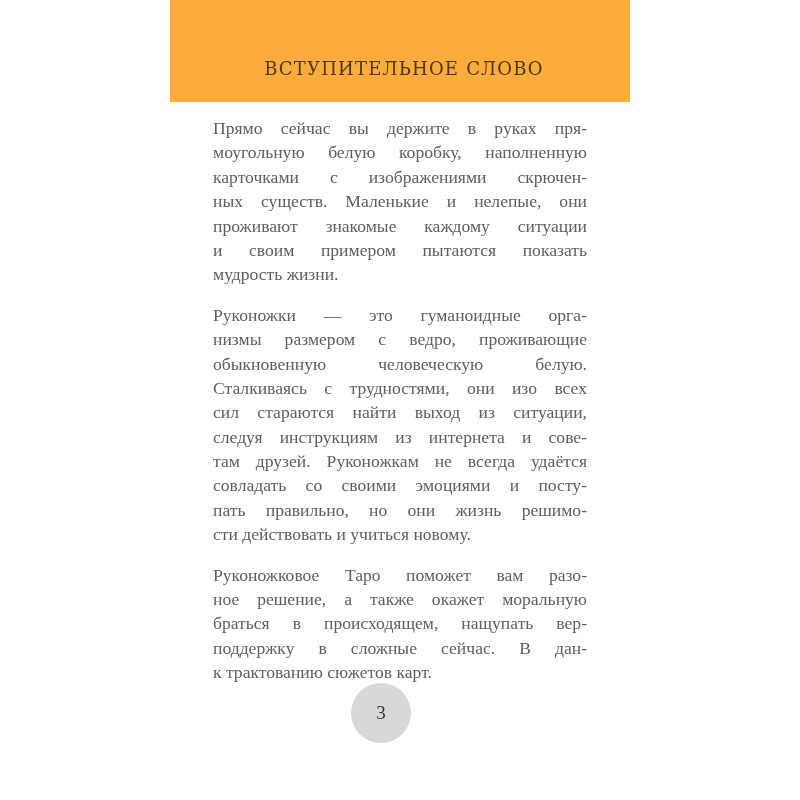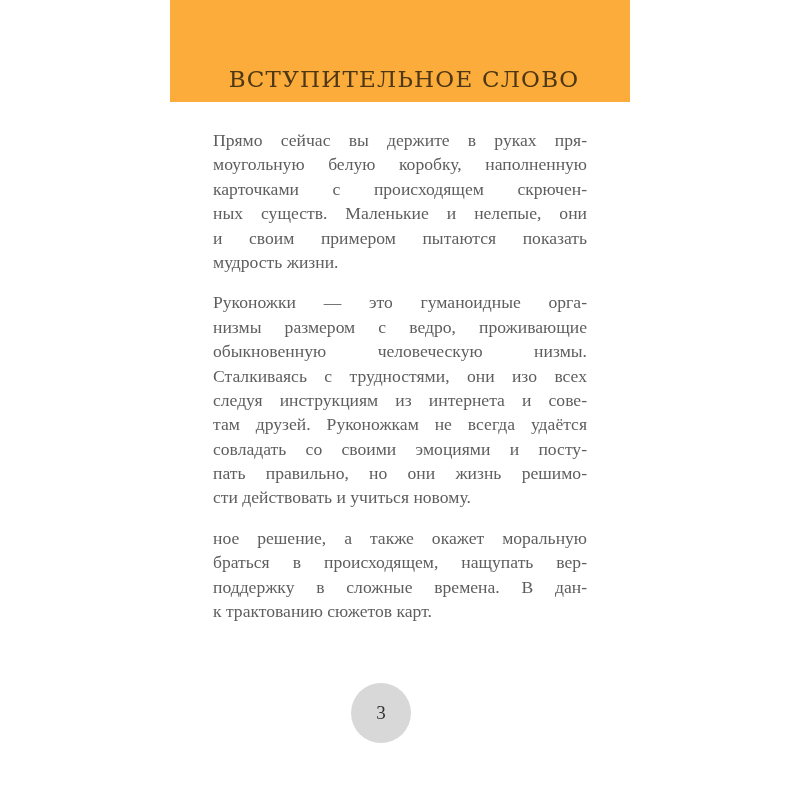--- a/index.html
+++ b/index.html
@@ -21,39 +21,39 @@
       height: 102px;
       background: #fbac3a;
     }
     .banner-title {
       position: absolute;
       left: 0;
       right: 0;
       top: 58px;
       text-align: center;
       font-family: "DejaVu Serif", serif;
-      font-size: 23px;
+      font-size: 18px;
       letter-spacing: 1.2px;
       color: #4e3714;
       font-weight: normal;
-      margin: 8px;
+      margin: 0;
       padding-left: 8px;
     }
     .content {
       position: absolute;
       left: 213px;
       top: 112px;
       width: 374px;
       font-family: "Liberation Serif", serif;
       font-size: 17.6px;
       line-height: 24.4px;
       color: #5e5e5e;
     }
     .para {
-      margin: 16px 0 16px 0;
+      margin: 4px 0 16px 0;
     }
     .line {
       display: block;
       text-align: justify;
       text-align-last: justify;
       white-space: nowrap;
       height: 24.4px;
     }
     .line.last {
       text-align-last: left;
@@ -80,39 +80,42 @@
 <body>
 
 <div class="banner">
   <h1 class="banner-title">ВСТУПИТЕЛЬНОЕ СЛОВО</h1>
 </div>
 
 <div class="content">
   <p class="para">
     <span class="line">Прямо сейчас вы держите в руках пря-</span>
     <span class="line">моугольную белую коробку, наполненную</span>
-    <span class="line">карточками с происходящем скрючен-</span>
+    <span class="line">карточками с изображениями скрючен-</span>
     <span class="line">ных существ. Маленькие и нелепые, они</span>
+    <span class="line">проживают знакомые каждому ситуации</span>
     <span class="line">и своим примером пытаются показать</span>
     <span class="line last">мудрость жизни.</span>
   </p>
   <p class="para">
     <span class="line">Руконожки — это гуманоидные орга-</span>
     <span class="line">низмы размером с ведро, проживающие</span>
-    <span class="line">обыкновенную человеческую низмы.</span>
+    <span class="line">обыкновенную человеческую белую.</span>
     <span class="line">Сталкиваясь с трудностями, они изо всех</span>
+    <span class="line">сил стараются найти выход из ситуации,</span>
     <span class="line">следуя инструкциям из интернета и сове-</span>
     <span class="line">там друзей. Руконожкам не всегда удаётся</span>
     <span class="line">совладать со своими эмоциями и посту-</span>
     <span class="line">пать правильно, но они жизнь решимо-</span>
     <span class="line last">сти действовать и учиться новому.</span>
   </p>
   <p class="para">
+    <span class="line">Руконожковое Таро поможет вам разо-</span>
     <span class="line">ное решение, а также окажет моральную</span>
     <span class="line">браться в происходящем, нащупать вер-</span>
-    <span class="line">поддержку в сложные времена. В дан-</span>
+    <span class="line">поддержку в сложные сейчас. В дан-</span>
     <span class="line last">к трактованию сюжетов карт.</span>
   </p>
 </div>
 
 <div class="page-badge">
   <span class="page-number">3</span>
 </div>
 
 </body></html>

